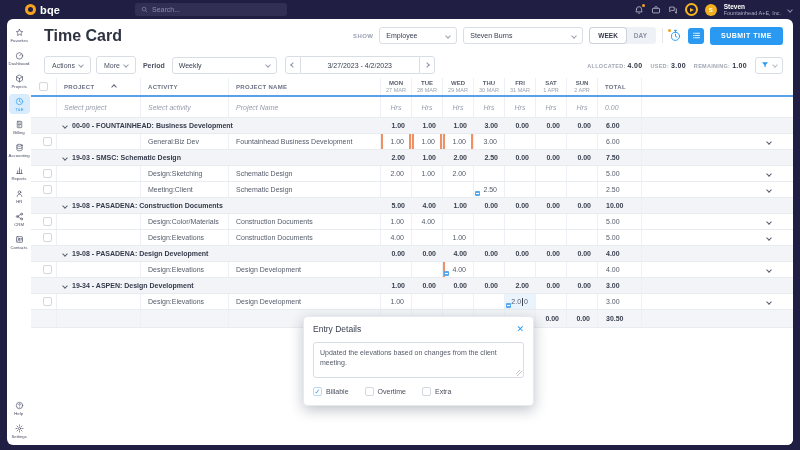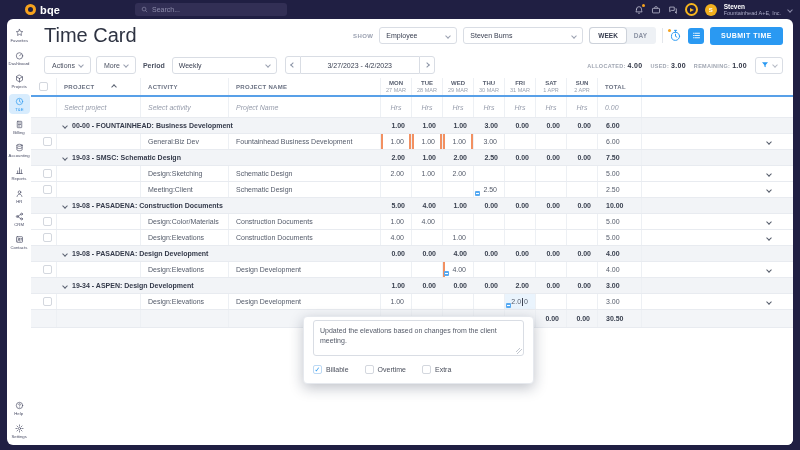--- a/index.html
+++ b/index.html
@@ -31,21 +31,21 @@
 .frame{position:absolute;left:7px;top:19px;right:7px;bottom:5px;background:#fff;border-radius:6px;display:flex;overflow:hidden;}
 .sidebar{width:24px;flex:none;display:flex;flex-direction:column;align-items:center;padding:6px 0 4px;gap:3px;}
 .sb-item{width:21px;display:flex;flex-direction:column;align-items:center;gap:1px;padding:2.5px 0;border-radius:4px;color:#4a4e66;cursor:pointer;}
 .sb-item svg{width:9px;height:9px;}
 .sb-label{font-size:4.5px;transform:scale(.95);white-space:nowrap;}
 .sb-item.active{background:#d8ecfd;color:#2a99f2;}
 .sb-bottom{margin-top:auto;display:flex;flex-direction:column;gap:3px;}
 
 .main{flex:1;display:flex;flex-direction:column;position:relative;min-width:0;}
 .page-head{height:33px;display:flex;align-items:center;padding:0 10px 0 13px;flex:none;}
-.title{font-size:20px;color:#2e3342;font-weight:400;}
+.title{font-size:16px;color:#2e3342;font-weight:700;}
 .head-right{margin-left:auto;display:flex;align-items:center;gap:6px;}
 .lbl{font-size:6px;color:#9aa0b0;letter-spacing:.4px;font-weight:bold;}
 .select{height:17px;border:1px solid #d9dde4;border-radius:3px;background:#fff;display:flex;align-items:center;justify-content:space-between;padding:0 6px;font-size:7px;color:#3a4052;gap:5px;cursor:pointer;}
 .select .chev{color:#9aa0b0;}
 .seg{display:flex;background:#eef1f5;border-radius:3px;height:17px;padding:1px;}
 .seg-btn{padding:0 8px;font-size:6.5px;font-weight:bold;color:#8b92a3;display:flex;align-items:center;border-radius:3px;cursor:pointer;}
 .seg-btn.active{background:#fff;color:#363c4e;box-shadow:0 0 0 1px #cdd2da;}
 .vdiv{width:1px;height:15px;background:#e3e6eb;}
 .timer-ic{position:relative;color:#2a99f2;display:flex;}
 .timer-ic svg{width:13px;height:13px;}
@@ -640,20 +640,24 @@
           <div class="cell b day">0.00</div>
           <div class="cell b total">30.50</div>
           <div class="cell"></div>
         </div>
       <div class="fill"></div>
     </div>
   </div>
 </div>
 
 <div class="popup">
+  <div class="pp-head">
+    <span class="pp-title">Entry Details</span>
+    <span class="pp-close">✕</span>
+  </div>
   <div class="pp-body">
     <div class="note-box">Updated the elevations based on changes from the client meeting.</div>
     <div class="pp-checks">
         <div class="pp-check">
           <div class="cb checked">✓</div>
           <span>Billable</span>
         </div>
         <div class="pp-check">
           <div class="cb"></div>
           <span>Overtime</span>

